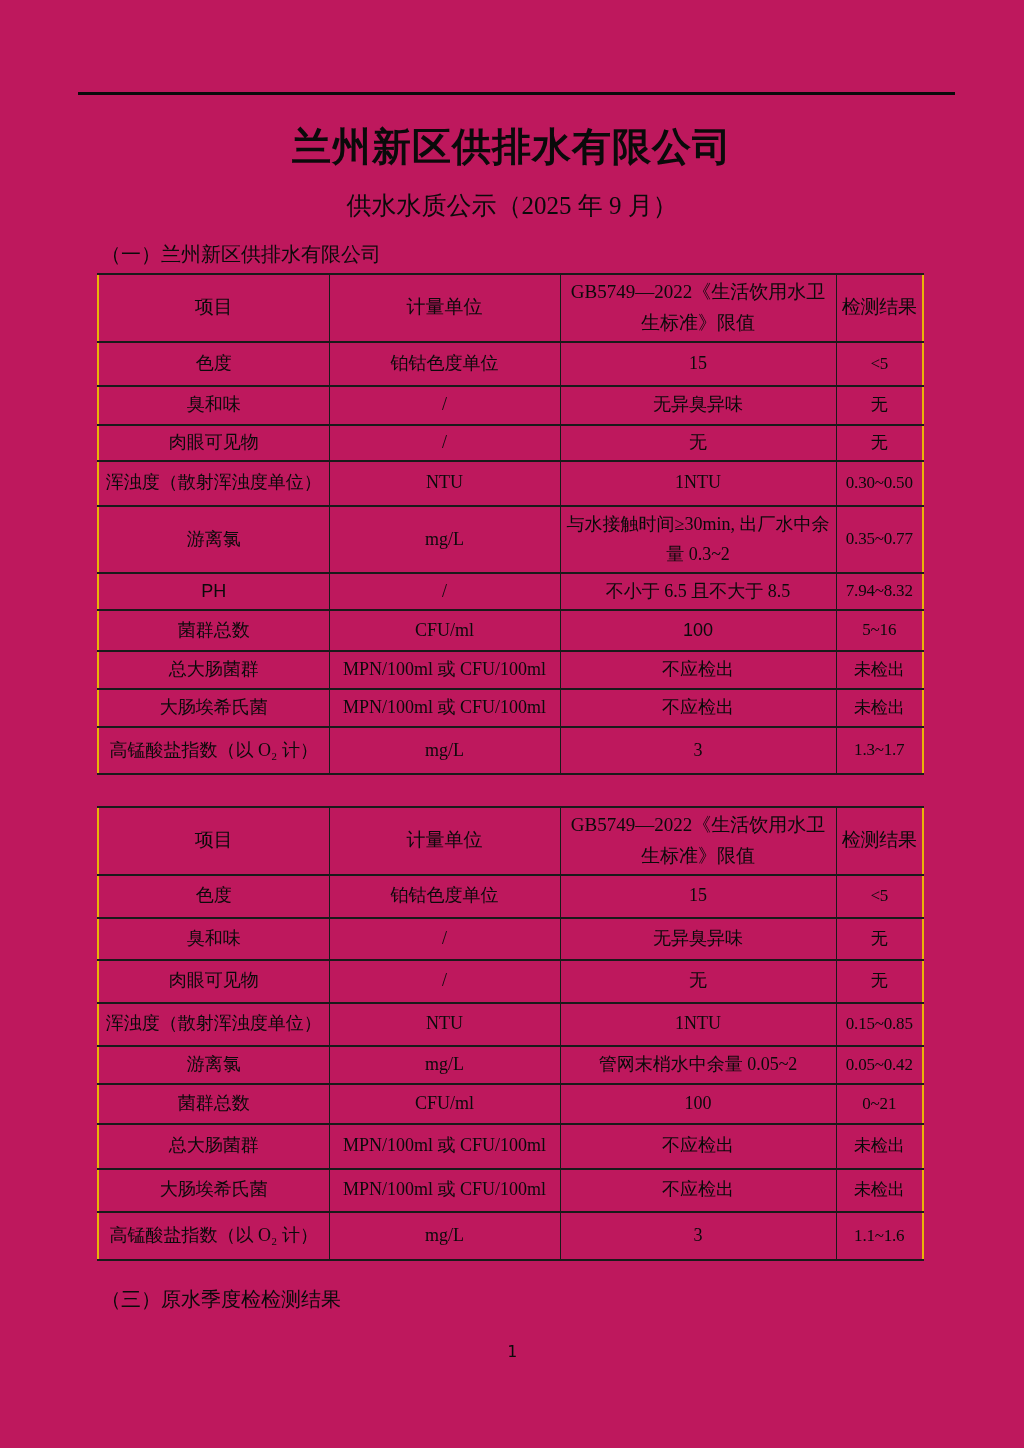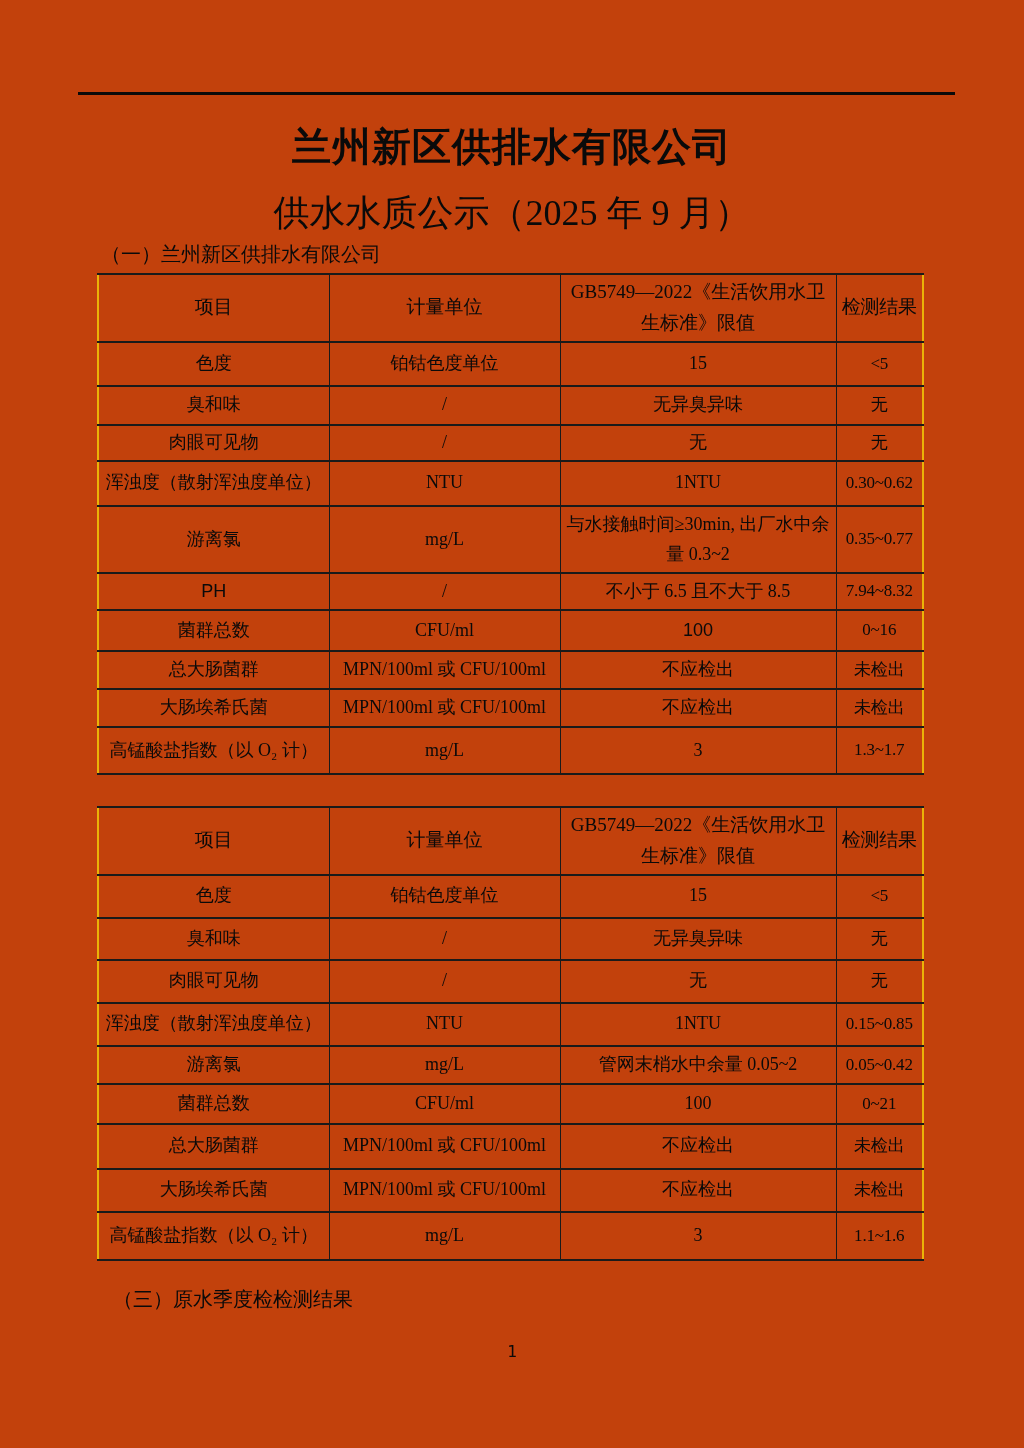--- a/index.html
+++ b/index.html
@@ -1,27 +1,27 @@
 <!DOCTYPE html>
 <html lang="zh"><head>
 <meta charset="utf-8">
 <style>
   html,body{margin:0;padding:0;background:#fff;}
   .page{
-    position:relative;width:1024px;height:1448px;background:#c2410c;
+    position:relative;width:1024px;height:1448px;background:#be185d;
     font-family:"Liberation Serif","DejaVu Serif",serif;color:#0a0a0a;overflow:hidden;
   }
   .rule{position:absolute;left:78px;top:92px;width:877px;height:3px;background:#0a0a0a;}
   .title{position:absolute;top:120px;left:0;width:100%;text-align:center;
          font-size:39px;font-weight:700;letter-spacing:1px;}
-  .subtitle{position:absolute;top:189px;left:0;width:100%;text-align:center;font-size:36px;}
+  .subtitle{position:absolute;top:189px;left:0;width:100%;text-align:center;font-size:25px;}
   .sec{position:absolute;left:101px;font-size:20px;}
   .sec1{top:241px;}
   .sec2{top:774px;}
-  .sec3{top:1286px;margin-left:12px;}
+  .sec3{top:1286px;}
   table.wq{position:absolute;left:97px;width:827px;border-collapse:collapse;table-layout:fixed;
            border:2px solid #eab308;}
   table.t1{top:273px;}
   table.t2{top:806px;}
   table.wq td{
     border:1px solid #1a1a1a;border-top-width:2px;border-bottom-width:2px;
     text-align:center;vertical-align:middle;font-size:18px;line-height:1.62;
     padding:2px 5px;overflow:hidden;
   }
   table.wq td:nth-child(4){font-size:17px;letter-spacing:-0.2px;padding:2px 2px;}
@@ -72,39 +72,39 @@
       <tr style="height:36px">
         <td>肉眼可见物</td>
         <td>/</td>
         <td>无</td>
         <td>无</td>
       </tr>
       <tr style="height:45px">
         <td>浑浊度（散射浑浊度单位）</td>
         <td>NTU</td>
         <td>1NTU</td>
-        <td>0.30~0.62</td>
+        <td>0.30~0.50</td>
       </tr>
       <tr style="height:62px">
         <td>游离氯</td>
         <td>mg/L</td>
         <td style="line-height:1.7">与水接触时间≥30min, 出厂水中余量 0.3~2</td>
         <td>0.35~0.77</td>
       </tr>
       <tr style="height:37px">
         <td class="sans">PH</td>
         <td>/</td>
         <td>不小于 6.5 且不大于 8.5</td>
         <td>7.94~8.32</td>
       </tr>
       <tr style="height:41px">
         <td>菌群总数</td>
         <td>CFU/ml</td>
         <td class="sans">100</td>
-        <td>0~16</td>
+        <td>5~16</td>
       </tr>
       <tr style="height:38px">
         <td>总大肠菌群</td>
         <td>MPN/100ml 或 CFU/100ml</td>
         <td>不应检出</td>
         <td>未检出</td>
       </tr>
       <tr style="height:38px">
         <td>大肠埃希氏菌</td>
         <td>MPN/100ml 或 CFU/100ml</td>

